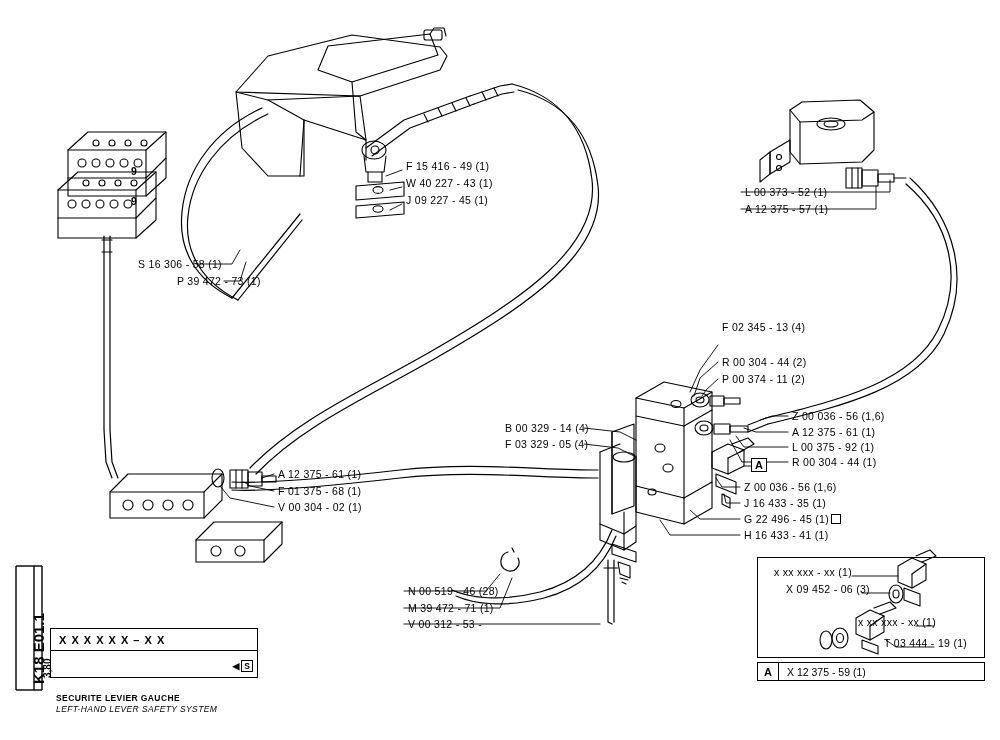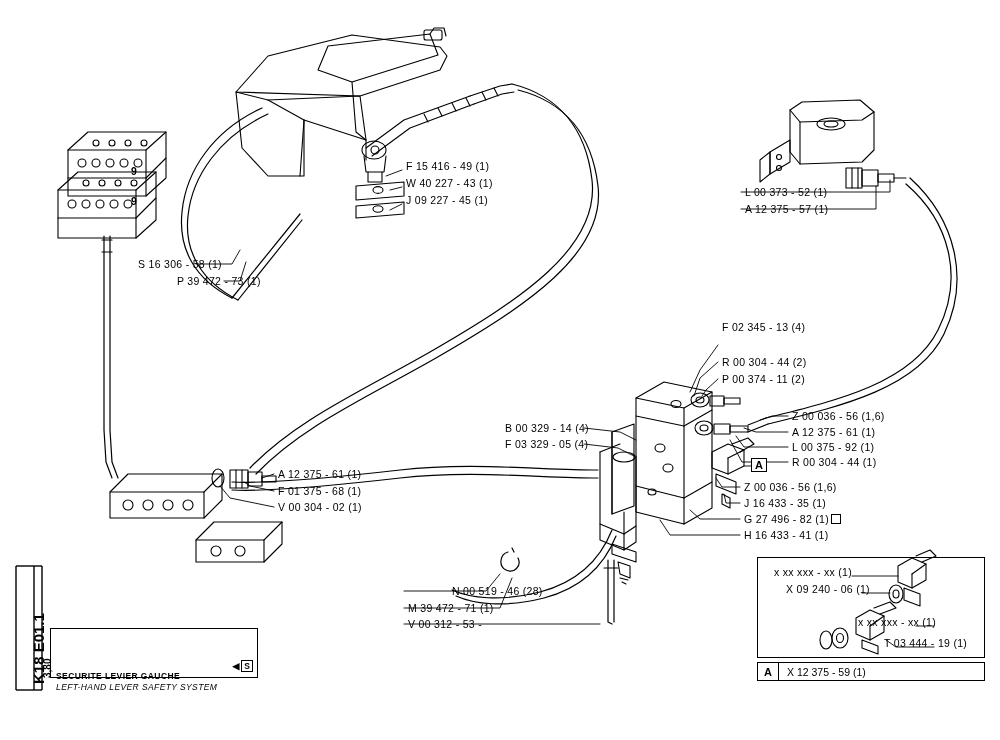--- a/index.html
+++ b/index.html
@@ -358,49 +358,50 @@
   <div class="lbl" style="left:792px;top:426px;">A 12 375 - 61 (1)</div>
   <div class="lbl" style="left:792px;top:441px;">L 00 375 - 92 (1)</div>
   <div class="lbl" style="left:792px;top:456px;">R 00 304 - 44 (1)</div>
 
   <div class="lbl" style="left:505px;top:422px;">B 00 329 - 14 (4)</div>
   <div class="lbl" style="left:505px;top:438px;">F 03 329 - 05 (4)</div>
 
   <div class="lbl" style="left:744px;top:481px;">Z 00 036 - 56 (1,6)</div>
   <div class="lbl" style="left:744px;top:497px;">J 16 433 - 35 (1)</div>
   <div class="lbl" style="left:744px;top:513px;">
-    <span>G 27 496 - 82 (1)</span><span class="sq-small"></span>
+    <span>G 22 496 - 45 (1)</span><span class="sq-small"></span>
   </div>
   <div class="lbl" style="left:744px;top:529px;">H 16 433 - 41 (1)</div>
 
   <div class="lbl" style="left:278px;top:468px;">A 12 375 - 61 (1)</div>
   <div class="lbl" style="left:278px;top:485px;">F 01 375 - 68 (1)</div>
   <div class="lbl" style="left:278px;top:501px;">V 00 304 - 02 (1)</div>
 
-  <div class="lbl" style="left:408px;top:585px;margin-left:44px;">N 00 519 - 46 (28)</div>
+  <div class="lbl" style="left:408px;top:585px;">N 00 519 - 46 (28)</div>
   <div class="lbl" style="left:408px;top:602px;">M 39 472 - 71 (1)</div>
   <div class="lbl" style="left:408px;top:618px;">V 00 312 - 53 -</div>
 
   <div class="lbl" style="left:131px;top:165px;font-weight:bold;">9</div>
   <div class="lbl" style="left:131px;top:195px;font-weight:bold;">9</div>
 
   <div class="amark" style="left:751px;top:458px;">A</div>
 
   <div class="detailbox"></div>
   <div class="lbl" style="left:774px;top:566px;">x xx xxx - xx (1)</div>
-  <div class="lbl" style="left:786px;top:583px;">X 09 240 - 06 (1)</div>
+  <div class="lbl" style="left:786px;top:583px;">X 09 452 - 06 (3)</div>
   <div class="lbl" style="left:858px;top:616px;">x xx xxx - xx (1)</div>
   <div class="lbl" style="left:884px;top:637px;">T 03 444 - 19 (1)</div>
 
   <div class="abox">
     <div class="akey">A</div>
     <div class="aval">X 12 375 - 59 (1)</div>
   </div>
 
   <div class="titleblock">
+    <div class="tb-top">X X X  X X X – X X</div>
     <div class="tb-mid">SECURITE LEVIER GAUCHE</div>
     <div class="tb-sub">LEFT-HAND LEVER SAFETY SYSTEM</div>
     <div class="s-badge">
       <span>◀</span>
       <span class="s-box">S</span>
     </div>
   </div>
 
   <svg class="layer" viewBox="0 0 1000 740">
     <g stroke="#000" stroke-width="1.4" fill="none">

